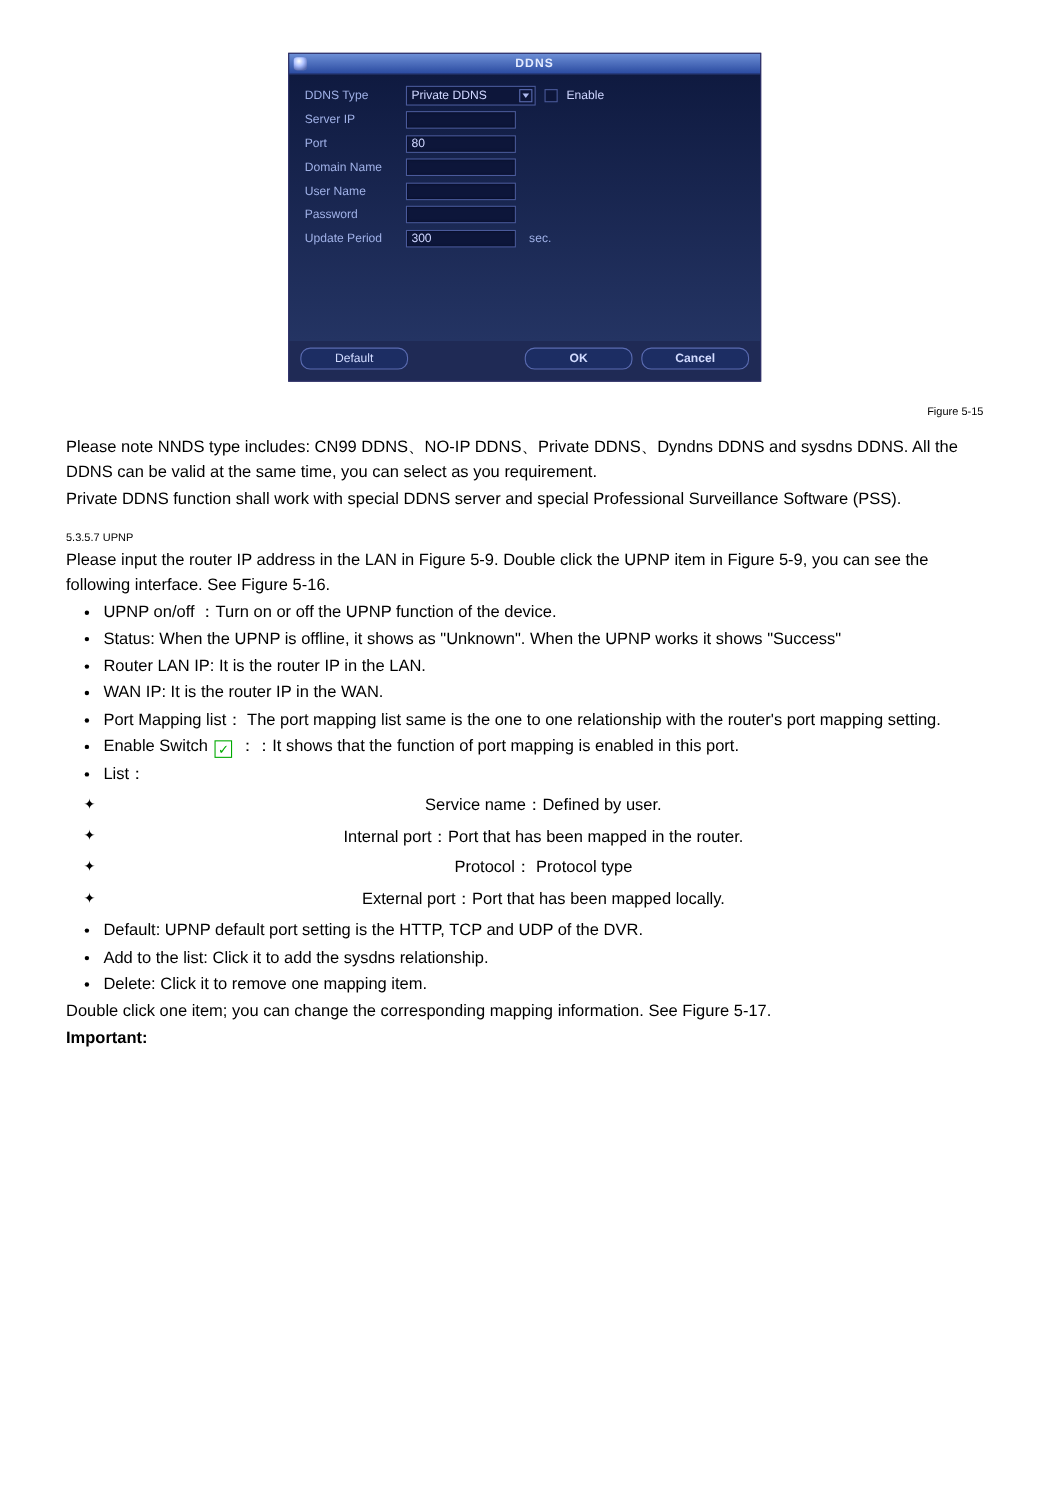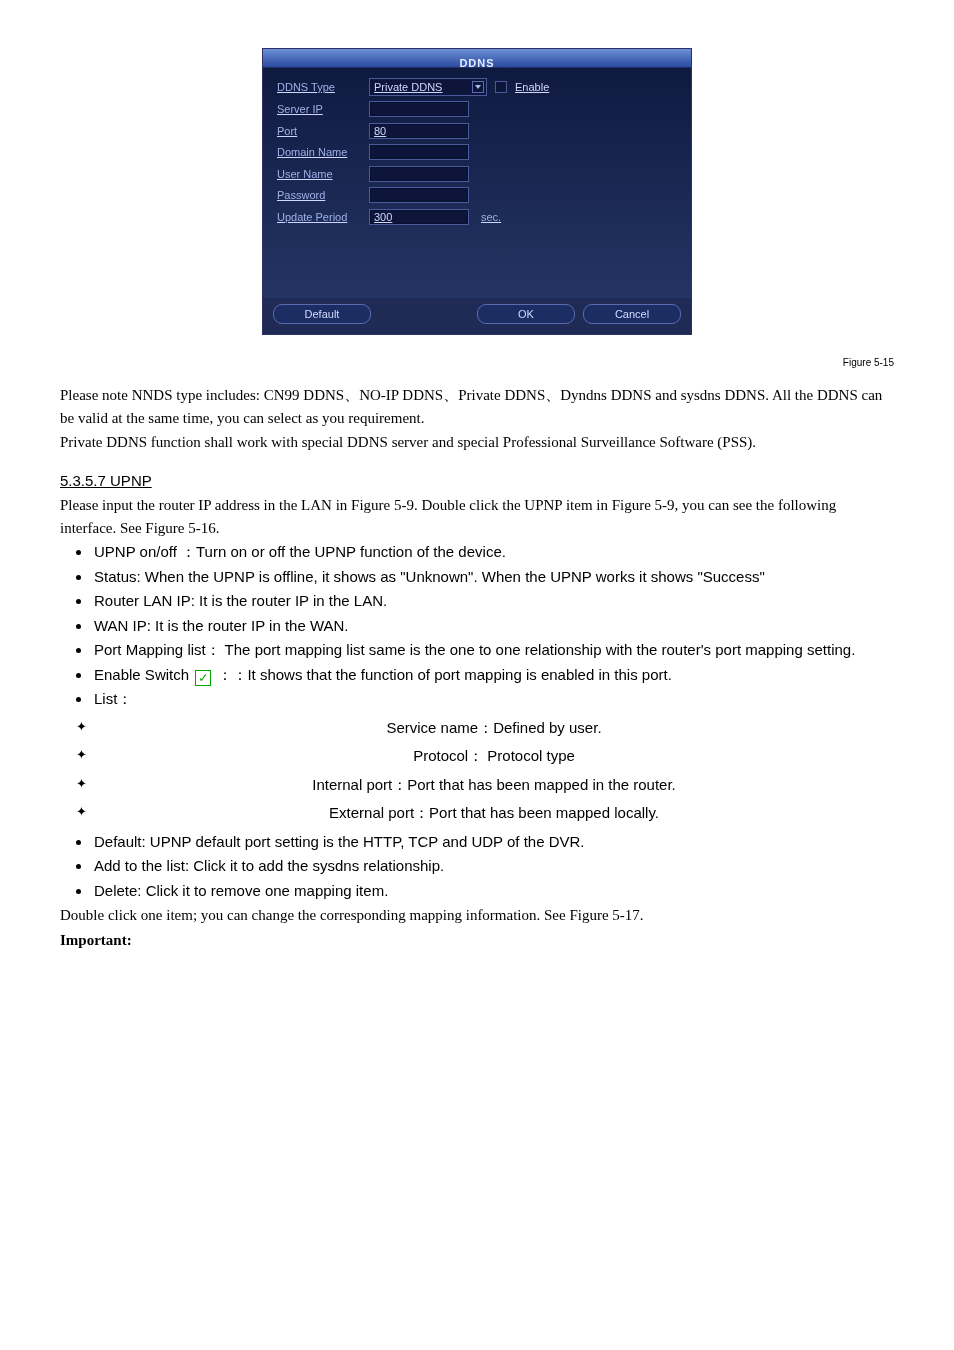--- a/index.html
+++ b/index.html
@@ -29,40 +29,38 @@
   }
   .ddns-titlebar {
     display: flex;
     align-items: center;
     gap: 6px;
     background: linear-gradient(#6d8fd6, #2a4aa0);
     height: 18px;
     padding: 0 4px;
     color: #e4ebff;
     border-bottom: 1px solid #223168;
-    flex-direction: column;
   }
   .ddns-titlebar .title {
     flex: 1;
     text-align: center;
     font-weight: bold;
     letter-spacing: 1px;
   }
   .title-icon {
     width: 12px; height: 12px;
     background: radial-gradient(circle at 40% 30%, #fff, #adc0ff 40%, #576aaf 80%);
     border-radius: 3px;
     display: inline-block;
   }
   .ddns-body {
-    padding: 10px 14px 0 14px;
+    padding: 10px 14px 12px 14px;
     background: linear-gradient(#0f1a40, #243463);
     min-height: 220px;
     position: relative;
-    text-decoration: underline;
   }
   .form-row {
     display: flex;
     align-items: center;
     gap: 8px;
     margin-bottom: 5px;
   }
   .form-row label {
     width: 84px;
     color: #9fb0e6;
@@ -120,33 +118,32 @@
     color: #d2dbff;
     height: 18px;
     padding: 0 26px;
     font-size: 11px;
     border-radius: 9px;
     display: inline-flex;
     align-items: center;
     justify-content: center;
     min-width: 44px;
   }
-  .footer-right { display: flex; gap: 8px; }
+  .footer-right { display: flex; gap: 8px; font-weight: bold; }
 
   
   .fig-caption {
     text-align: right;
     margin: 10px 0 14px 0;
     font-size: 10px;
   }
-  .body-text p { margin: 0 0 2px 0; font-family: Liberation Serif, serif; }
+  .body-text p { margin: 0 0 2px 0; }
   .section-title {
-    font-size: 15px;
+    font-size: 10px;
     margin: 16px 0 2px 0;
-    text-decoration: underline;
   }
   ul.bullets {
     list-style: disc;
     margin: 2px 0 2px 0;
     padding-left: 32px;
   }
   ul.bullets > li {
     margin: 2px 0;
     padding-left: 2px;
   }
@@ -260,22 +257,22 @@
     <li>
       <span>Enable Switch </span>
       <span class="enable-switch-glyph"></span>
       <span> ：：It shows that the function of port mapping is enabled in this port.</span>
     </li>
     <li>List：</li>
   </ul>
 
   <ul class="diamonds">
     <li>Service name：Defined by user.</li>
+    <li>Internal port：Port that has been mapped in the router.</li>
     <li>Protocol： Protocol type</li>
-    <li>Internal port：Port that has been mapped in the router.</li>
     <li>External port：Port that has been mapped locally.</li>
   </ul>
 
   <ul class="bullets">
     <li>Default: UPNP default port setting is the HTTP, TCP and UDP of the DVR.</li>
     <li>Add to the list: Click it to add the sysdns relationship.</li>
     <li>Delete: Click it to remove one mapping item.</li>
   </ul>
 
   <div class="body-text">

